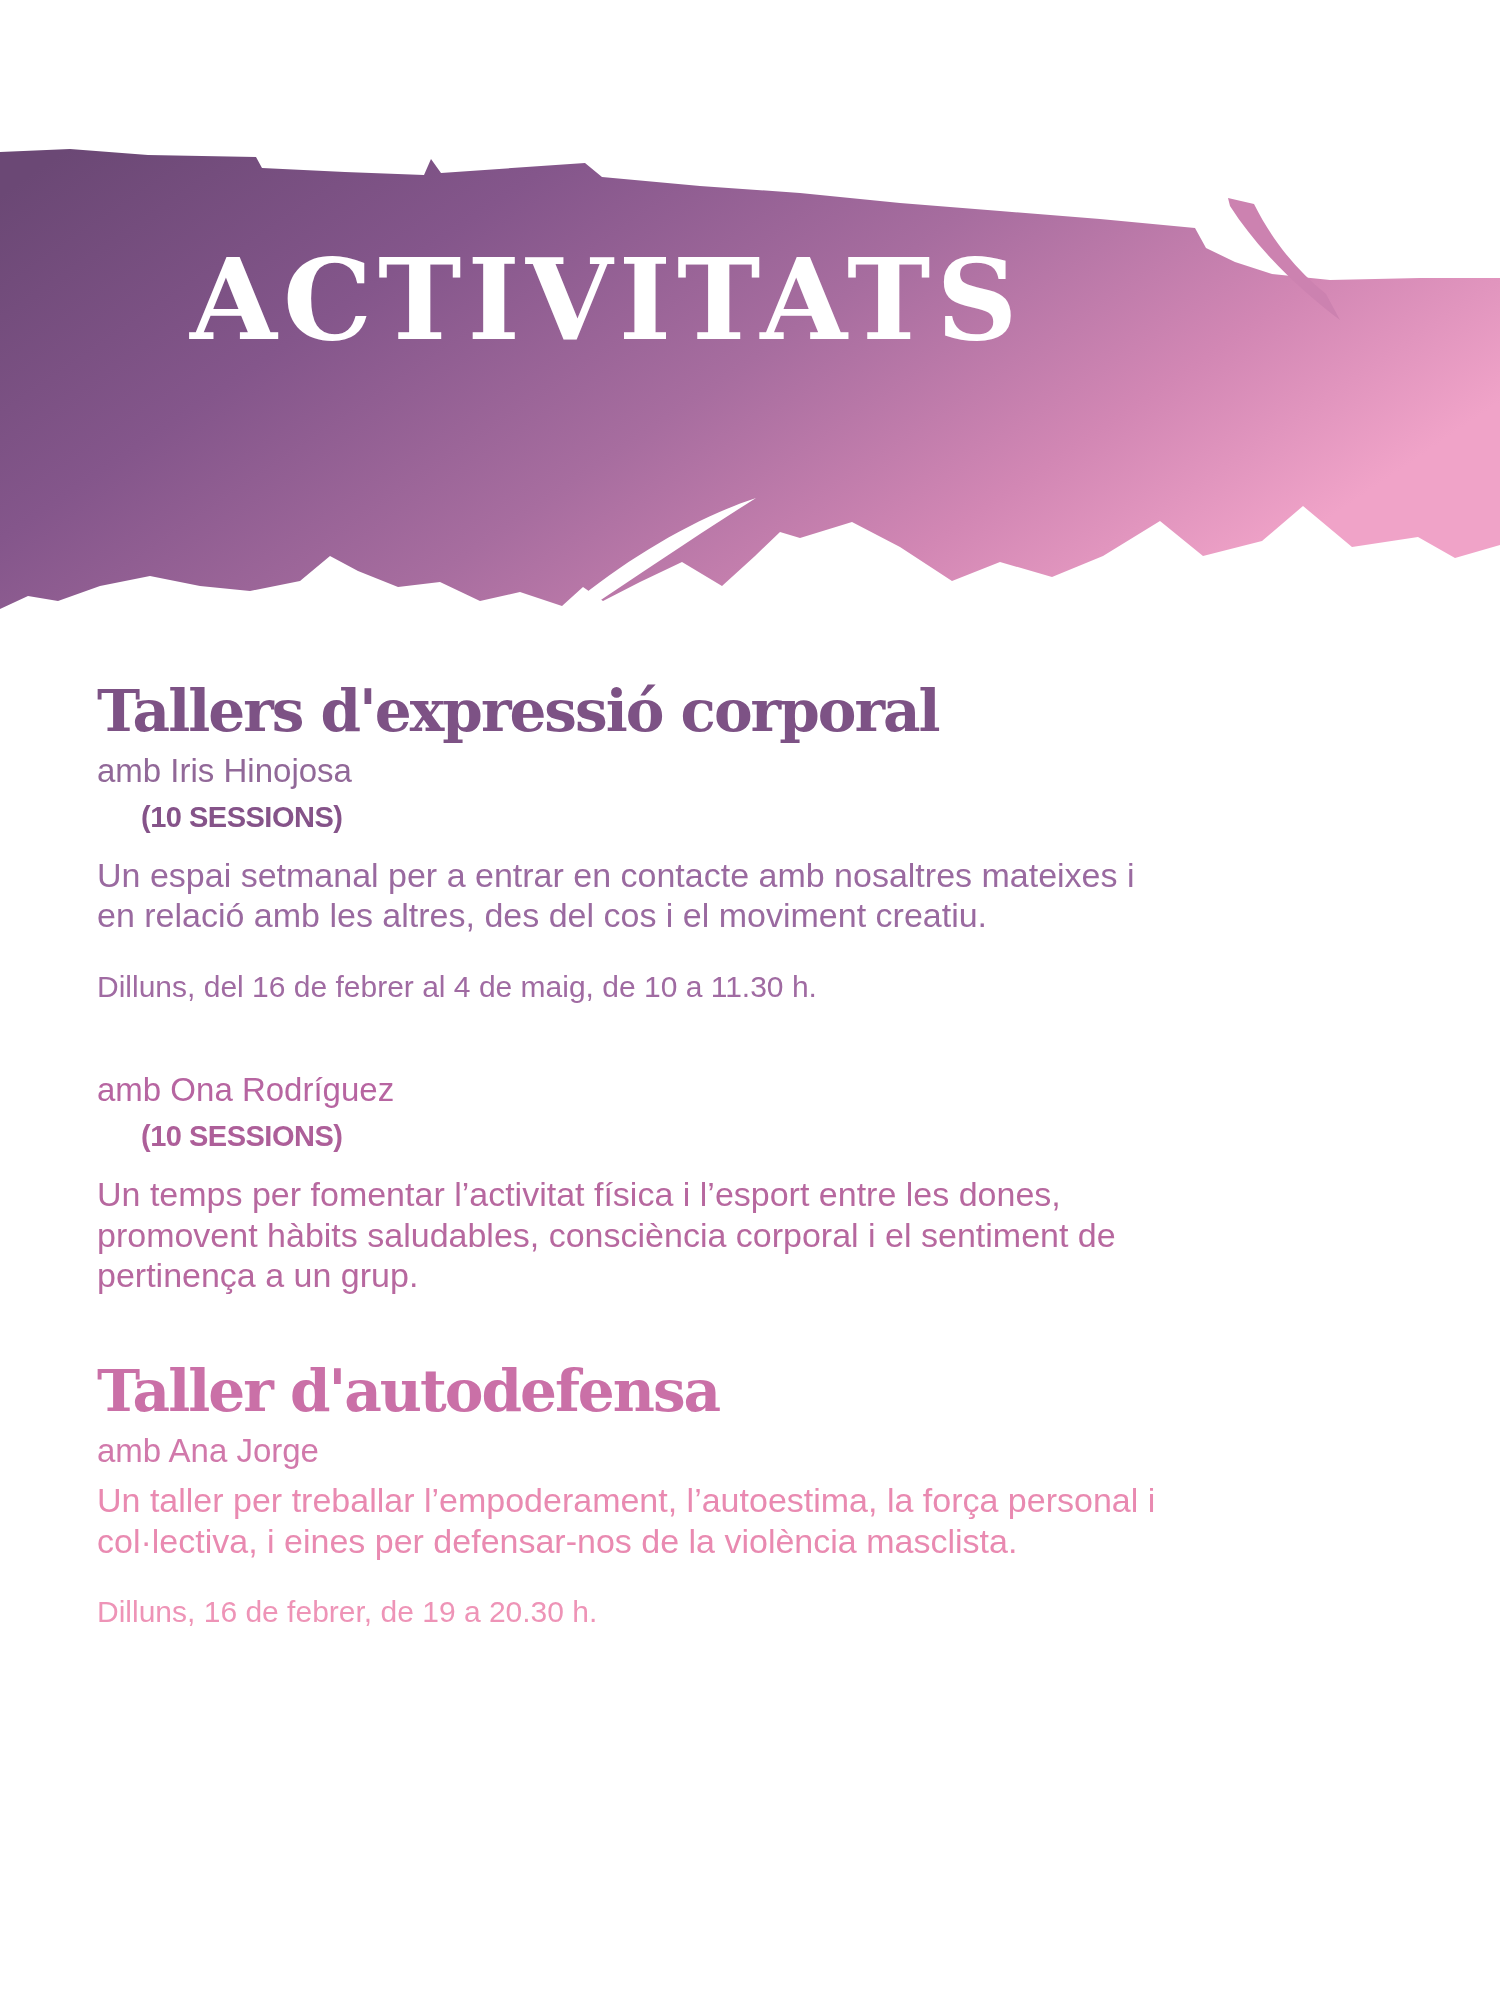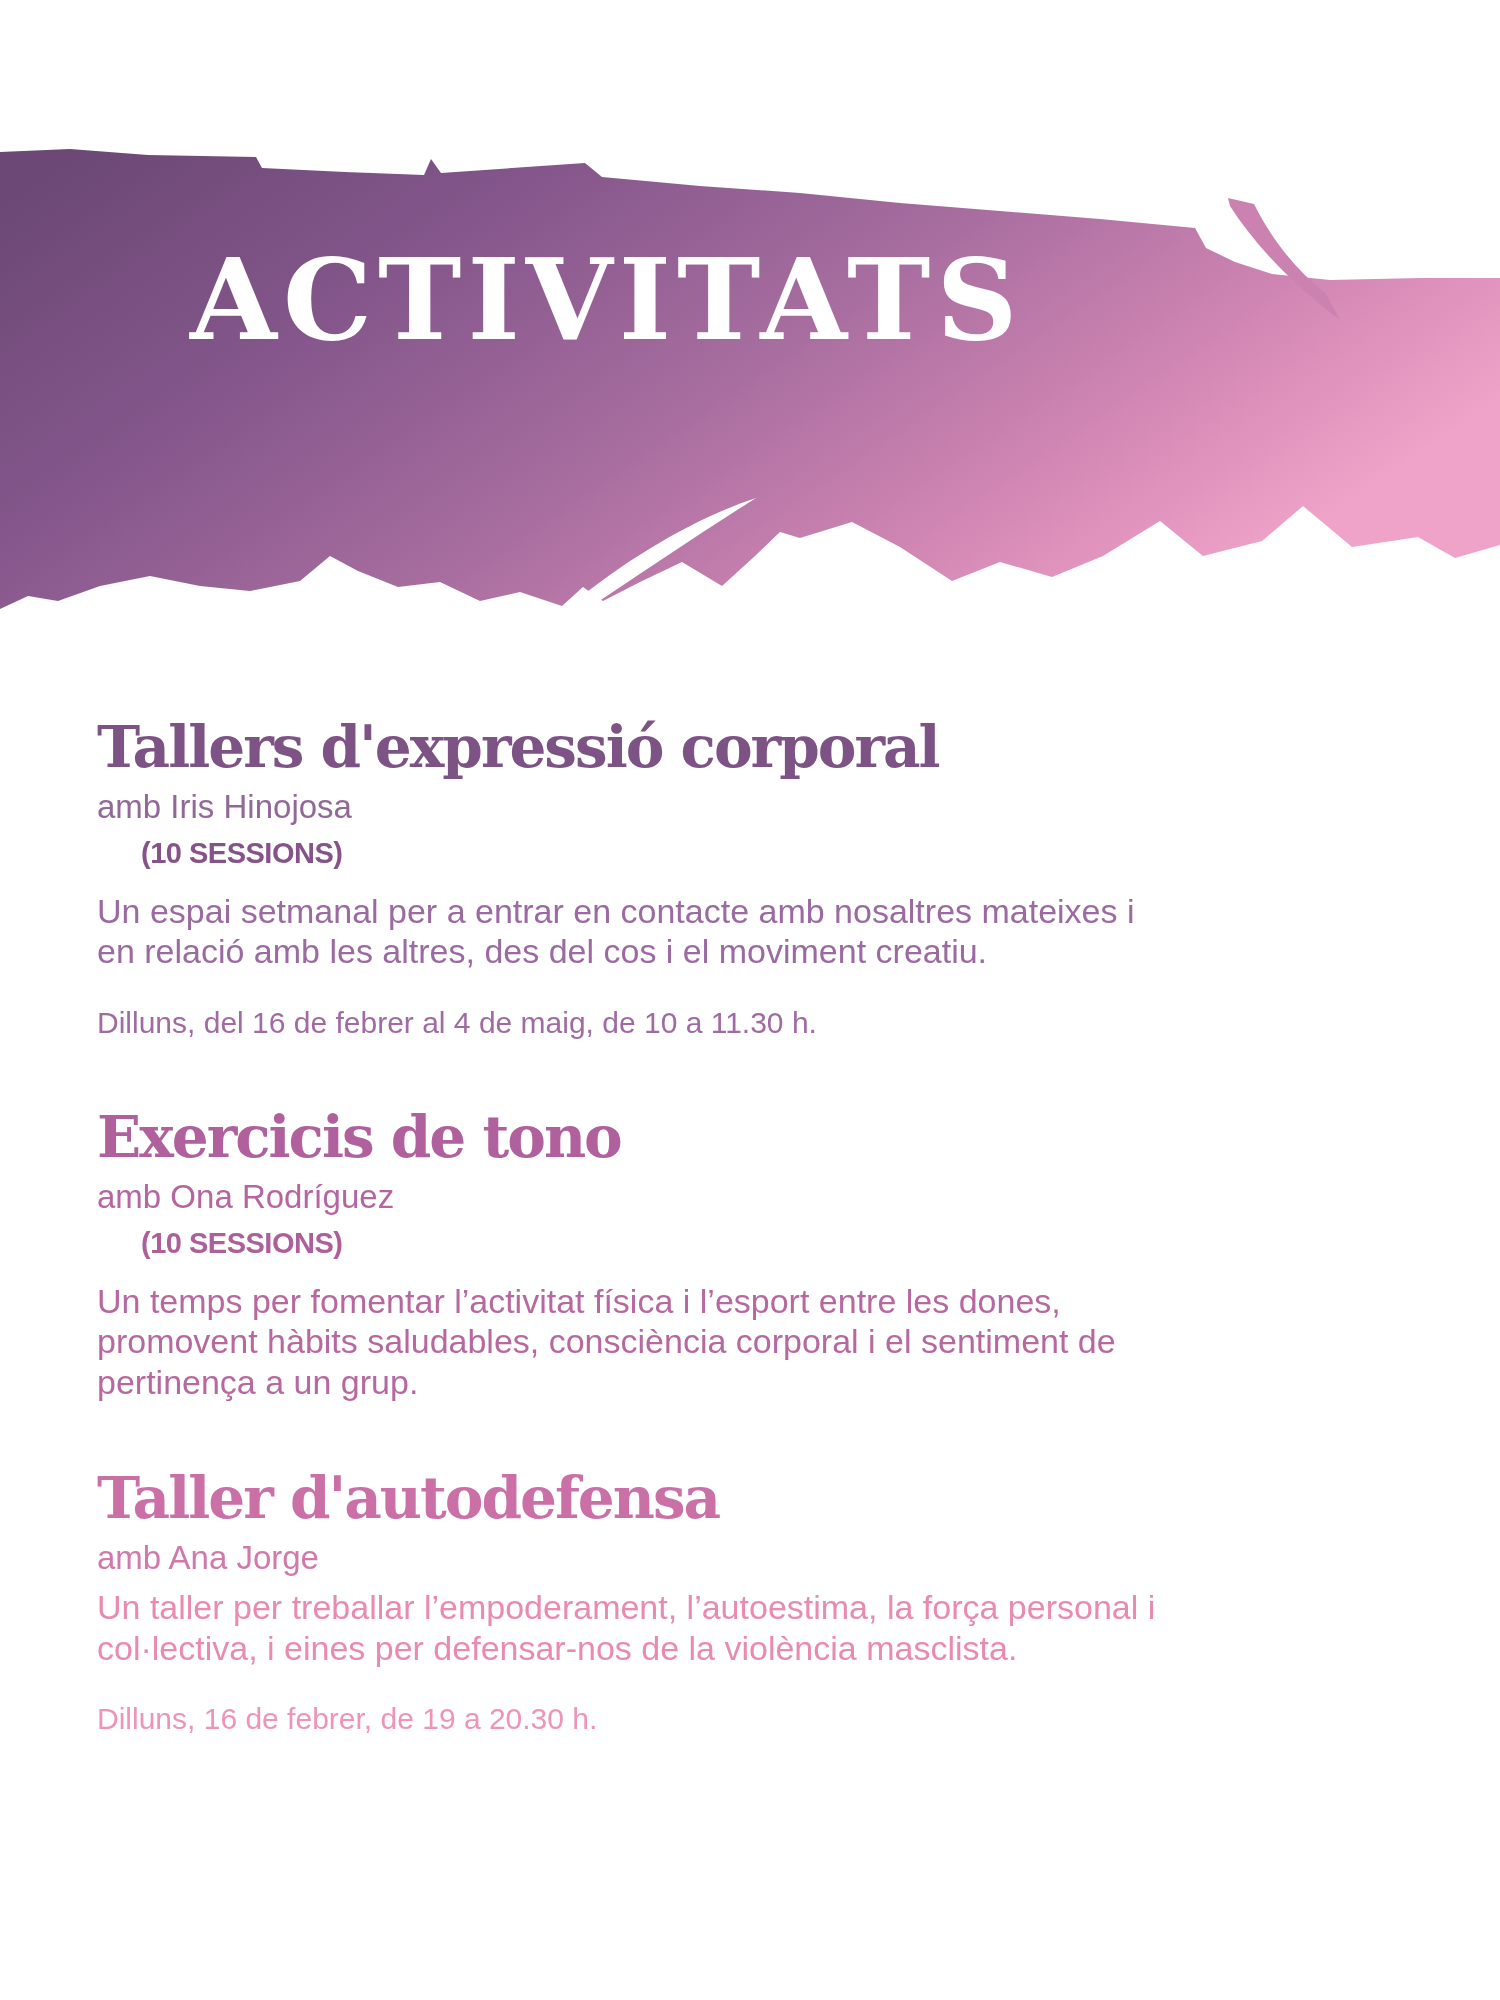--- a/index.html
+++ b/index.html
@@ -76,32 +76,31 @@
         M 572,604
         C 628,558 695,518 756,498
         C 702,532 640,574 586,610
         Z"></path>
     </svg>
     <div class="banner-title" style="color: rgb(255, 255, 255);">
       <div class="line1">ACTIVITATS</div>
     </div>
   </div>
 
-  <div class="content" style="position:absolute; top:661px; left:0; right:0;">
+  <div class="content" style="position:absolute; top:625px; left:0; right:0;">
 
     <div class="section">
       <div class="section-title" style="color: rgb(125, 82, 133);">Tallers d'expressió corporal</div>
       <div class="instructor" style="color: rgb(145, 104, 152);">amb Iris Hinojosa</div>
       <div class="sessions" style="color: rgb(133, 83, 137);">(10 SESSIONS)</div>
       <div class="description" style="color: rgb(154, 106, 160);">Un espai setmanal per a entrar en contacte amb nosaltres mateixes i en relació amb les altres, des del cos i el moviment creatiu.</div>
       <div class="schedule" style="color: rgb(160, 107, 162);">Dilluns, del 16 de febrer al 4 de maig, de 10 a 11.30 h.</div>
     </div>
 
     <div class="section">
-      <div class="section-title" style="color: rgb(176, 96, 156);">Exercicis de tono</div>
       <div class="instructor" style="color: rgb(183, 101, 161);">amb Ona Rodríguez</div>
       <div class="sessions" style="color: rgb(173, 95, 153);">(10 SESSIONS)</div>
       <div class="description" style="color: rgb(183, 104, 159);">Un temps per fomentar l’activitat física i l’esport entre les dones, promovent hàbits saludables, consciència corporal i el sentiment de pertinença a un grup.</div>
     </div>
 
     <div class="section">
       <div class="section-title" style="color: rgb(202, 112, 167);">Taller d'autodefensa</div>
       <div class="instructor" style="color: rgb(209, 121, 171);">amb Ana Jorge</div>
       <div class="description" style="color: rgb(233, 138, 177);">Un taller per treballar l’empoderament, l’autoestima, la força personal i col·lectiva, i eines per defensar-nos de la violència masclista.</div>
       <div class="schedule" style="color: rgb(238, 148, 183);">Dilluns, 16 de febrer, de 19 a 20.30 h.</div>

